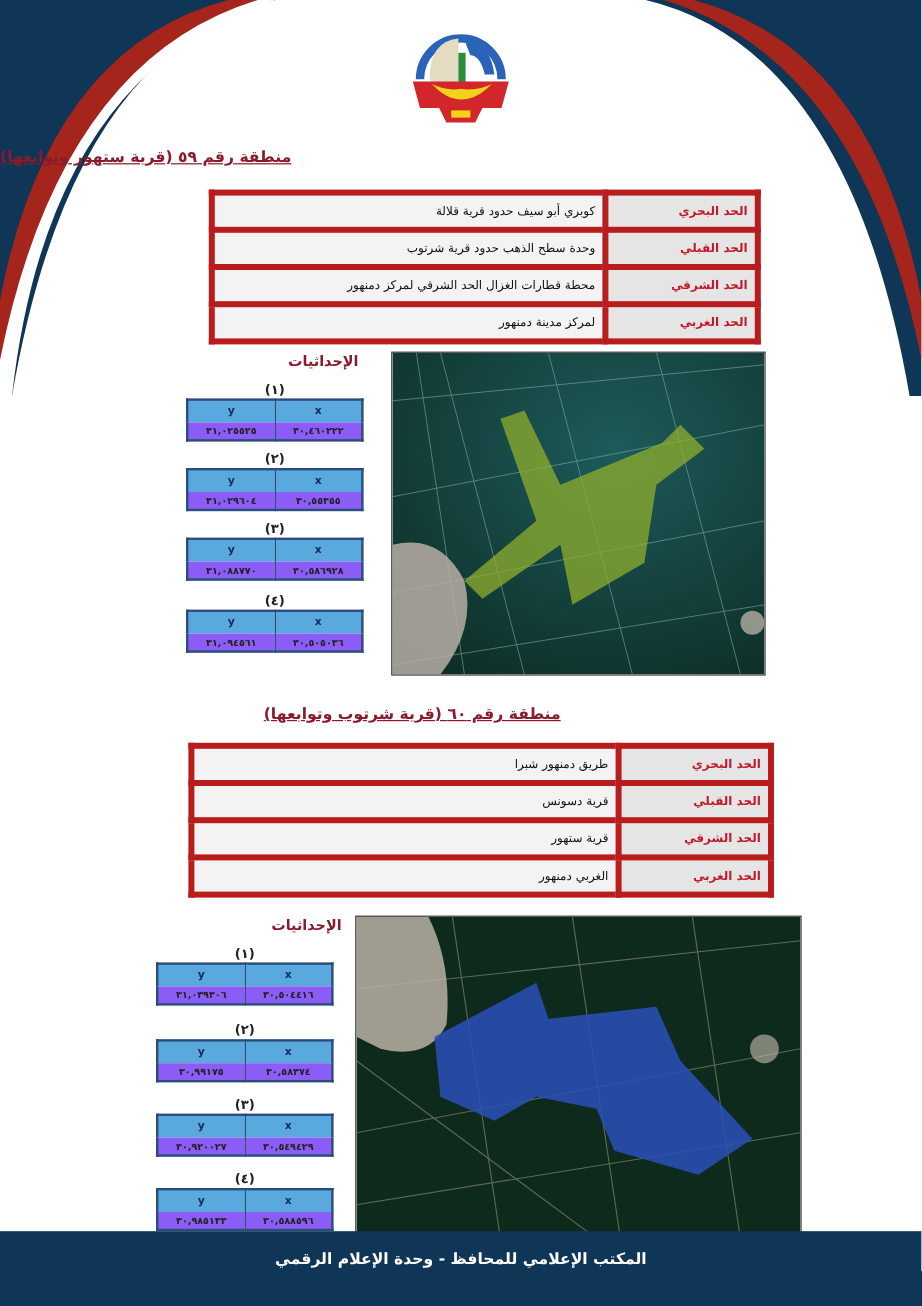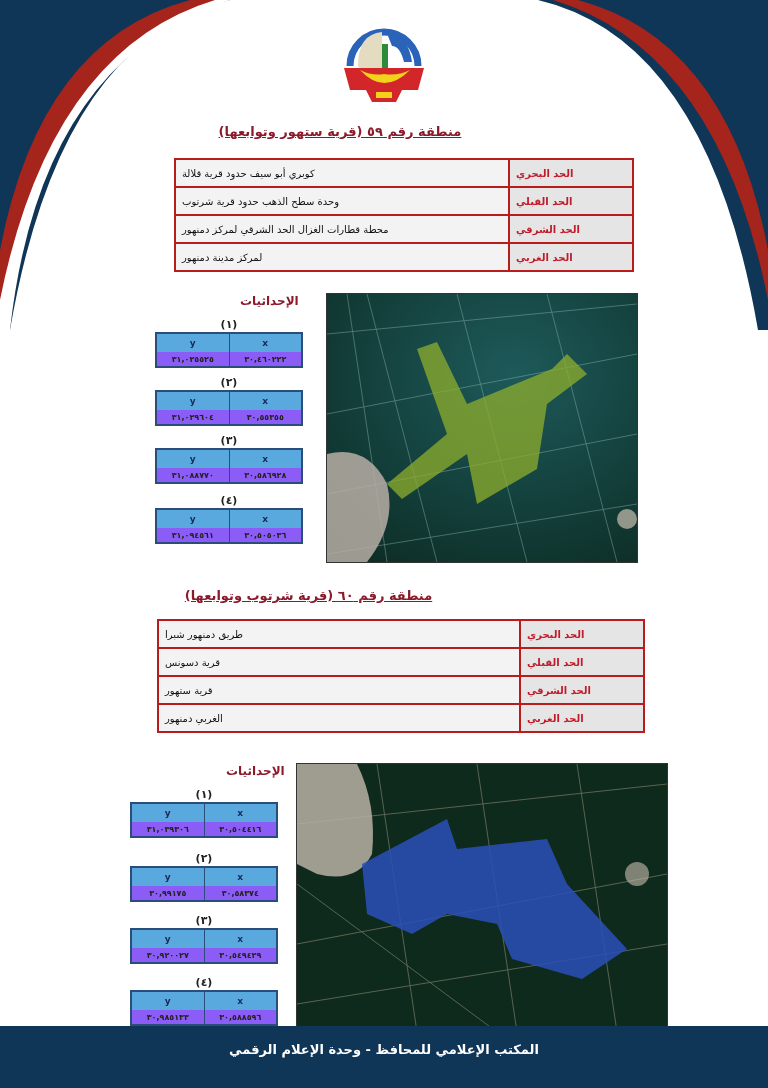--- a/index.html
+++ b/index.html
@@ -4,21 +4,21 @@
 <style>
   html, body { margin:0; padding:0; }
   body { width:768px; height:1088px; position:relative; background:#ffffff; overflow:hidden; font-family:"DejaVu Sans", sans-serif; }
   .corner { position:absolute; top:0; width:260px; height:330px; overflow:hidden; }
   .corner.left { left:0; }
   .corner.right { right:0; }
   .corner svg { display:block; }
   .logo { position:absolute; left:338px; top:16px; width:92px; height:90px; }
   .zone-title { position:absolute; font-size:13px; font-weight:bold; color:#8b1a2b; text-decoration:underline; text-decoration-color:#8b1a2b; direction:rtl; white-space:nowrap; }
   table.bounds { position:absolute; border-collapse:collapse; direction:rtl; }
-  table.bounds td { border:2px solid #b91c1c; height:26px; font-size:10px; text-align:left; padding:0 6px; }
+  table.bounds td { border:5px solid #b91c1c; height:26px; font-size:10px; text-align:right; padding:0 6px; }
   table.bounds td.key { background:#e5e5e5; color:#c11a2a; font-weight:bold; width:110px; }
   table.bounds td.val { background:#f3f3f3; color:#111; }
   .coords-title { position:absolute; font-size:12px; font-weight:bold; color:#8b1a2b; direction:rtl; }
   .coord { position:absolute; width:148px; }
   .coord .idx { text-align:center; font-size:11px; font-weight:bold; height:14px; line-height:14px; color:#222; }
   .coord table { width:100%; border-collapse:collapse; border:2px solid #2b4d7a; }
   .coord td { width:50%; text-align:center; font-size:9px; font-weight:bold; border-left:1px solid #2b4d7a; border-right:1px solid #2b4d7a; }
   .coord tr.hdr td { background:#5aa9de; color:#1a2a5a; height:16px; }
   .coord tr.vals td { background:#8b5cf6; color:#222; height:12px; font-size:8px; }
   .map { position:absolute; overflow:hidden; border:1px solid #333; }
@@ -46,21 +46,21 @@
     <path d="M12 50 A34 34 0 0 1 80 50" fill="none" stroke="#2a63b8" stroke-width="7"></path>
     <path d="M20 50 Q20 18 44 16 L44 62 Q30 66 20 50 Z" fill="#e3dcc0"></path>
     <path d="M50 20 Q70 18 74 46 L66 46 Q62 30 54 30 Z" fill="#2a63b8"></path>
     <rect x="44" y="28" width="6" height="30" fill="#2e8b3a"></rect>
     <path d="M6 52 L86 52 L80 74 L64 74 L58 86 L34 86 L28 74 L12 74 Z" fill="#d3262a"></path>
     <path d="M22 54 Q46 80 72 54 Q60 60 46 58 Q34 60 22 54 Z" fill="#f2d21a"></path>
     <rect x="38" y="76" width="16" height="6" fill="#f2d21a"></rect>
   </svg>
 </div>
 
-<div class="zone-title" style="left:0; right:0; top:124px; text-align:center; width:680px;">منطقة رقم ٥٩ (قرية ستهور وتوابعها)</div>
+<div class="zone-title" style="left:0; right:0; top:124px; text-align:left; width:680px;">منطقة رقم ٥٩ (قرية ستهور وتوابعها)</div>
 
 <table class="bounds" style="left:174px; top:158px; width:460px;">
   <tbody>
       <tr>
     <td class="key">الحد البحري</td>
     <td class="val">كوبري أبو سيف حدود قرية قلالة</td>
   </tr>
   <tr>
     <td class="key">الحد القبلي</td>
     <td class="val">وحدة سطح الذهب حدود قرية شرتوب</td>
@@ -157,21 +157,21 @@
         <line x1="130" y1="0" x2="200" y2="268"></line>
       <line x1="220" y1="0" x2="290" y2="268"></line>
         <line x1="20" y1="0" x2="60" y2="268"></line>
     </g>
     <path d="M0 160 Q40 150 60 190 Q70 230 40 268 L0 268 Z" fill="#b7aea4" opacity="0.85"></path>
     <path d="M90 55 L110 48 L140 110 L225 75 L240 60 L260 80 L220 110 L210 175 L150 210 L140 160 L75 205 L60 190 L120 140 Z" fill="#8fae2c" opacity="0.75"></path>
     <circle cx="300" cy="225" r="10" fill="#c9bfb0" opacity="0.7"></circle>
   </svg>
 </div>
 
-<div class="zone-title" style="left:0; top:588px; text-align:center; width:617px;">منطقة رقم ٦٠ (قرية شرتوب وتوابعها)</div>
+<div class="zone-title" style="left:0; top:588px; text-align:center; width:617px;padding-left:35px;">منطقة رقم ٦٠ (قرية شرتوب وتوابعها)</div>
 
 <table class="bounds" style="left:157px; top:619px; width:488px;">
   <tbody>
       <tr>
     <td class="key">الحد البحري</td>
     <td class="val">طريق دمنهور شبرا</td>
   </tr>
   <tr>
     <td class="key">الحد القبلي</td>
     <td class="val">قرية دسونس</td>

